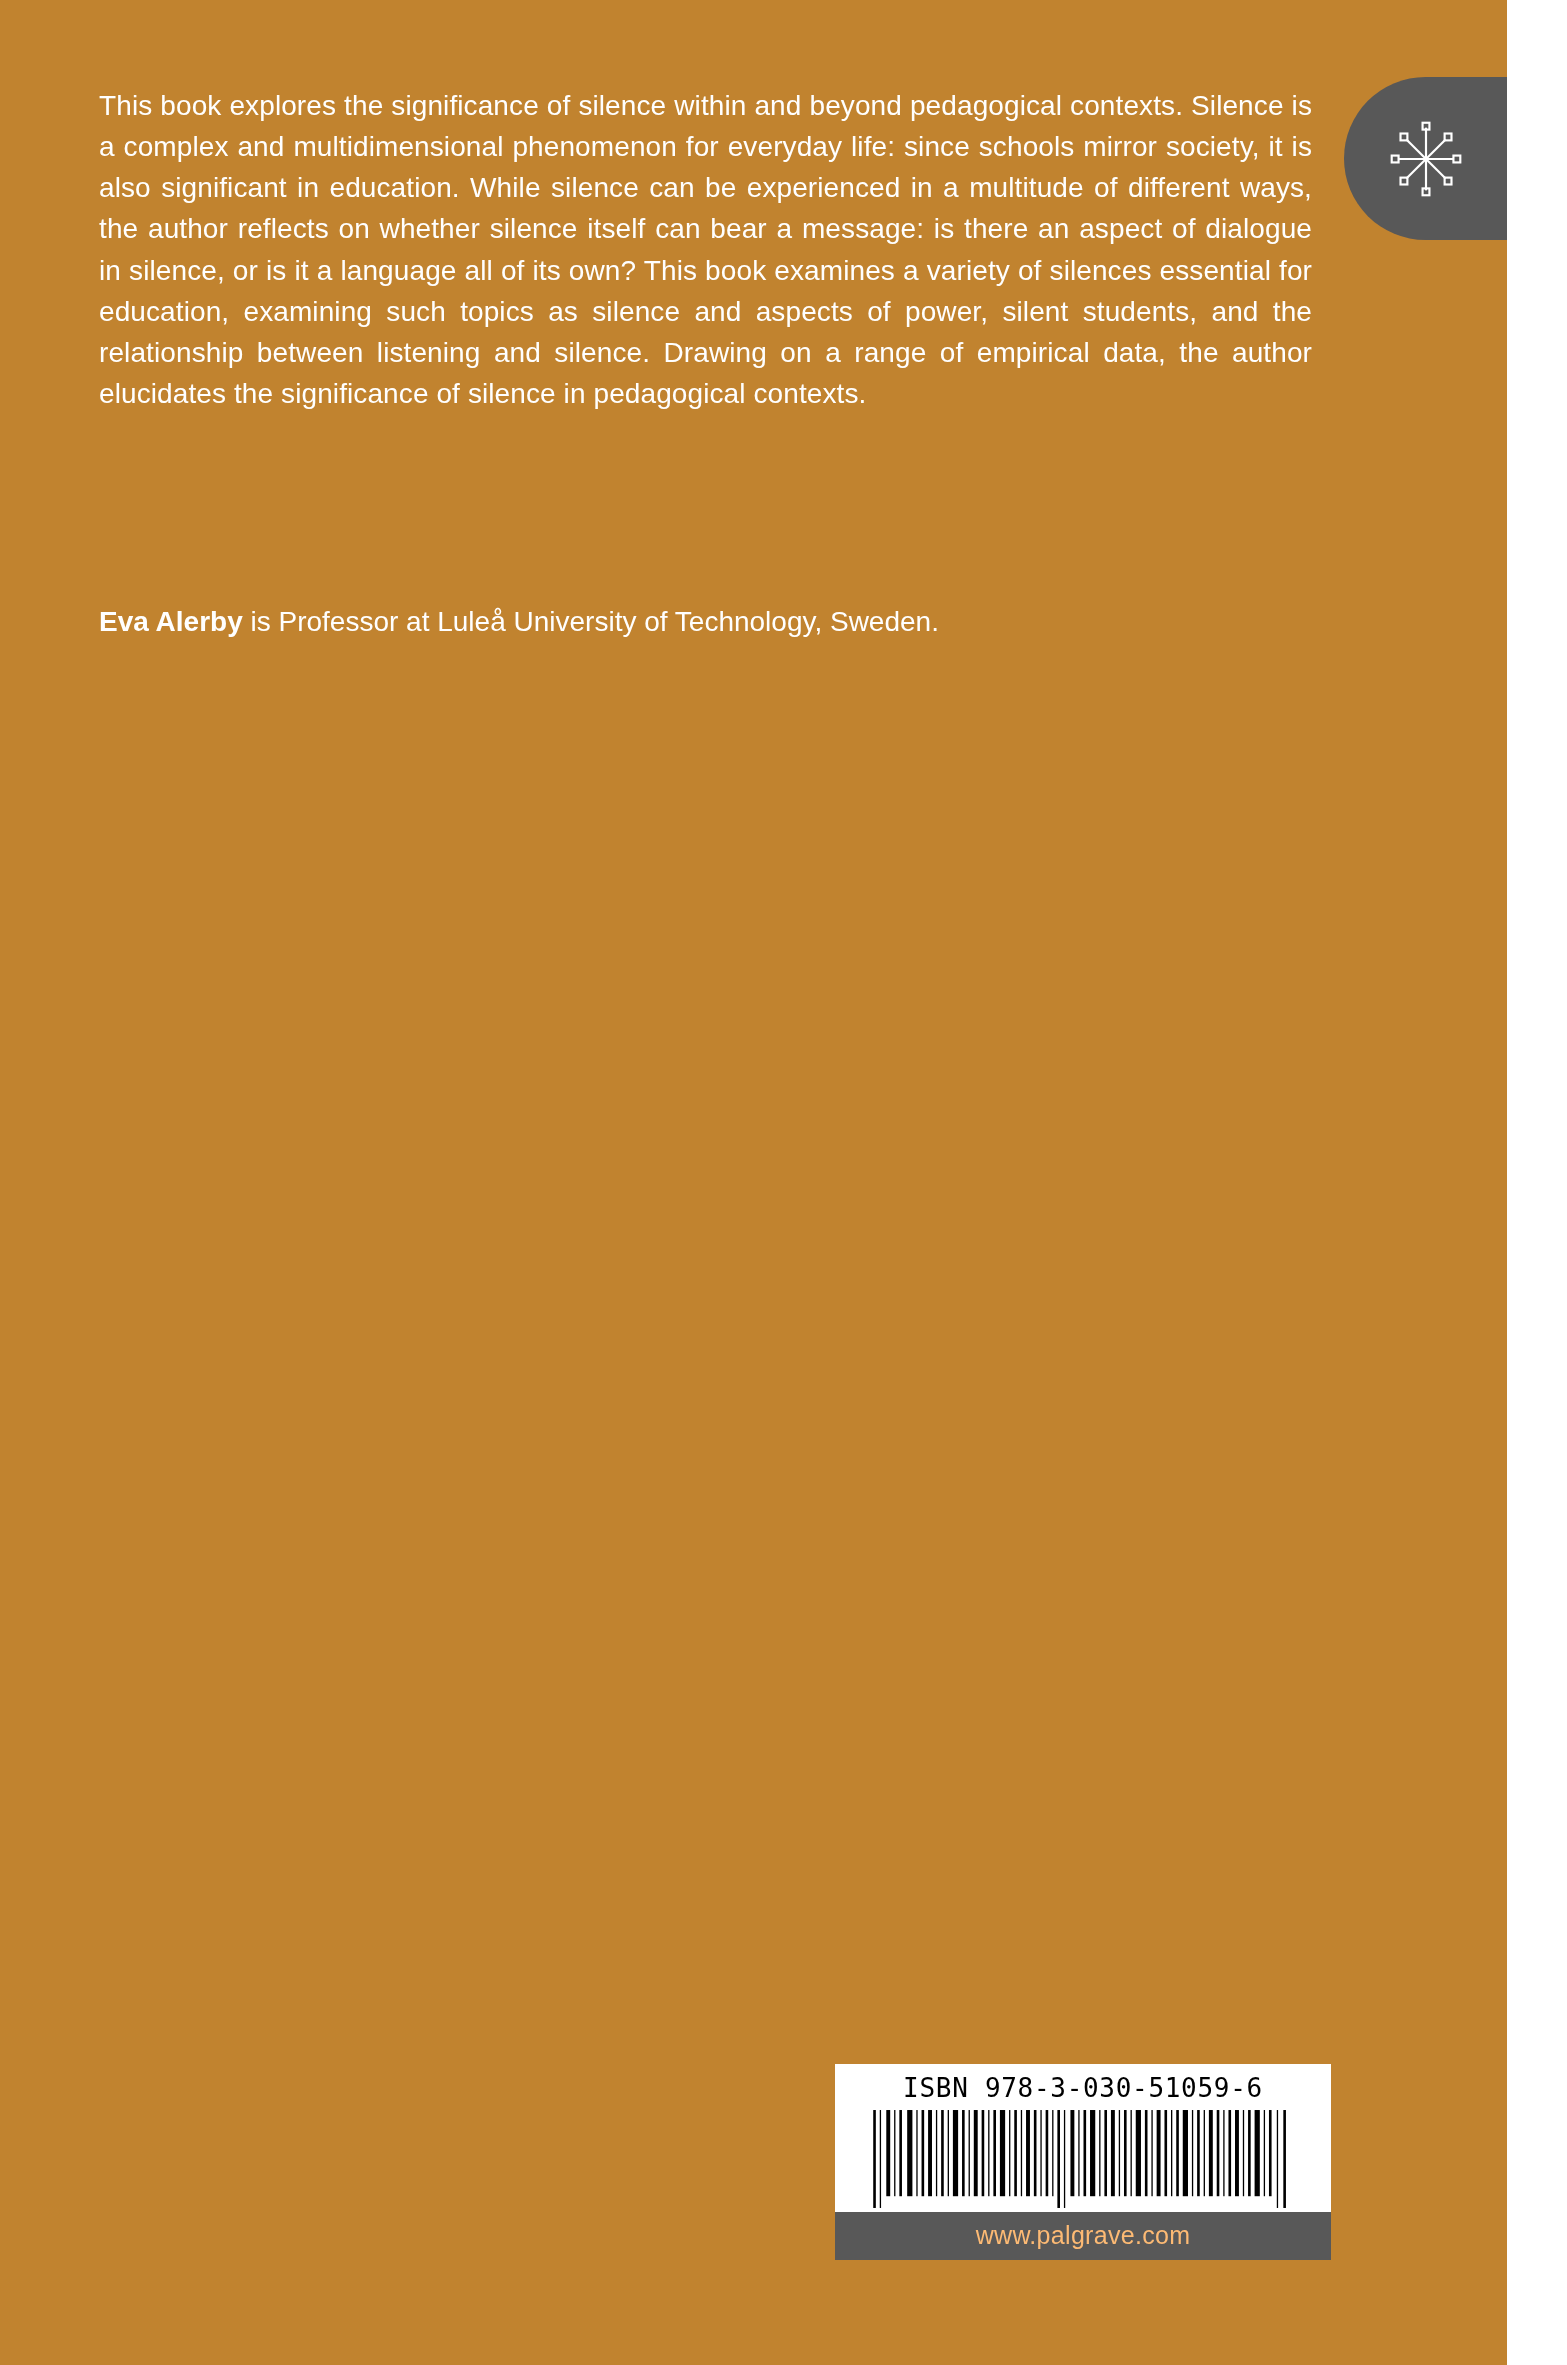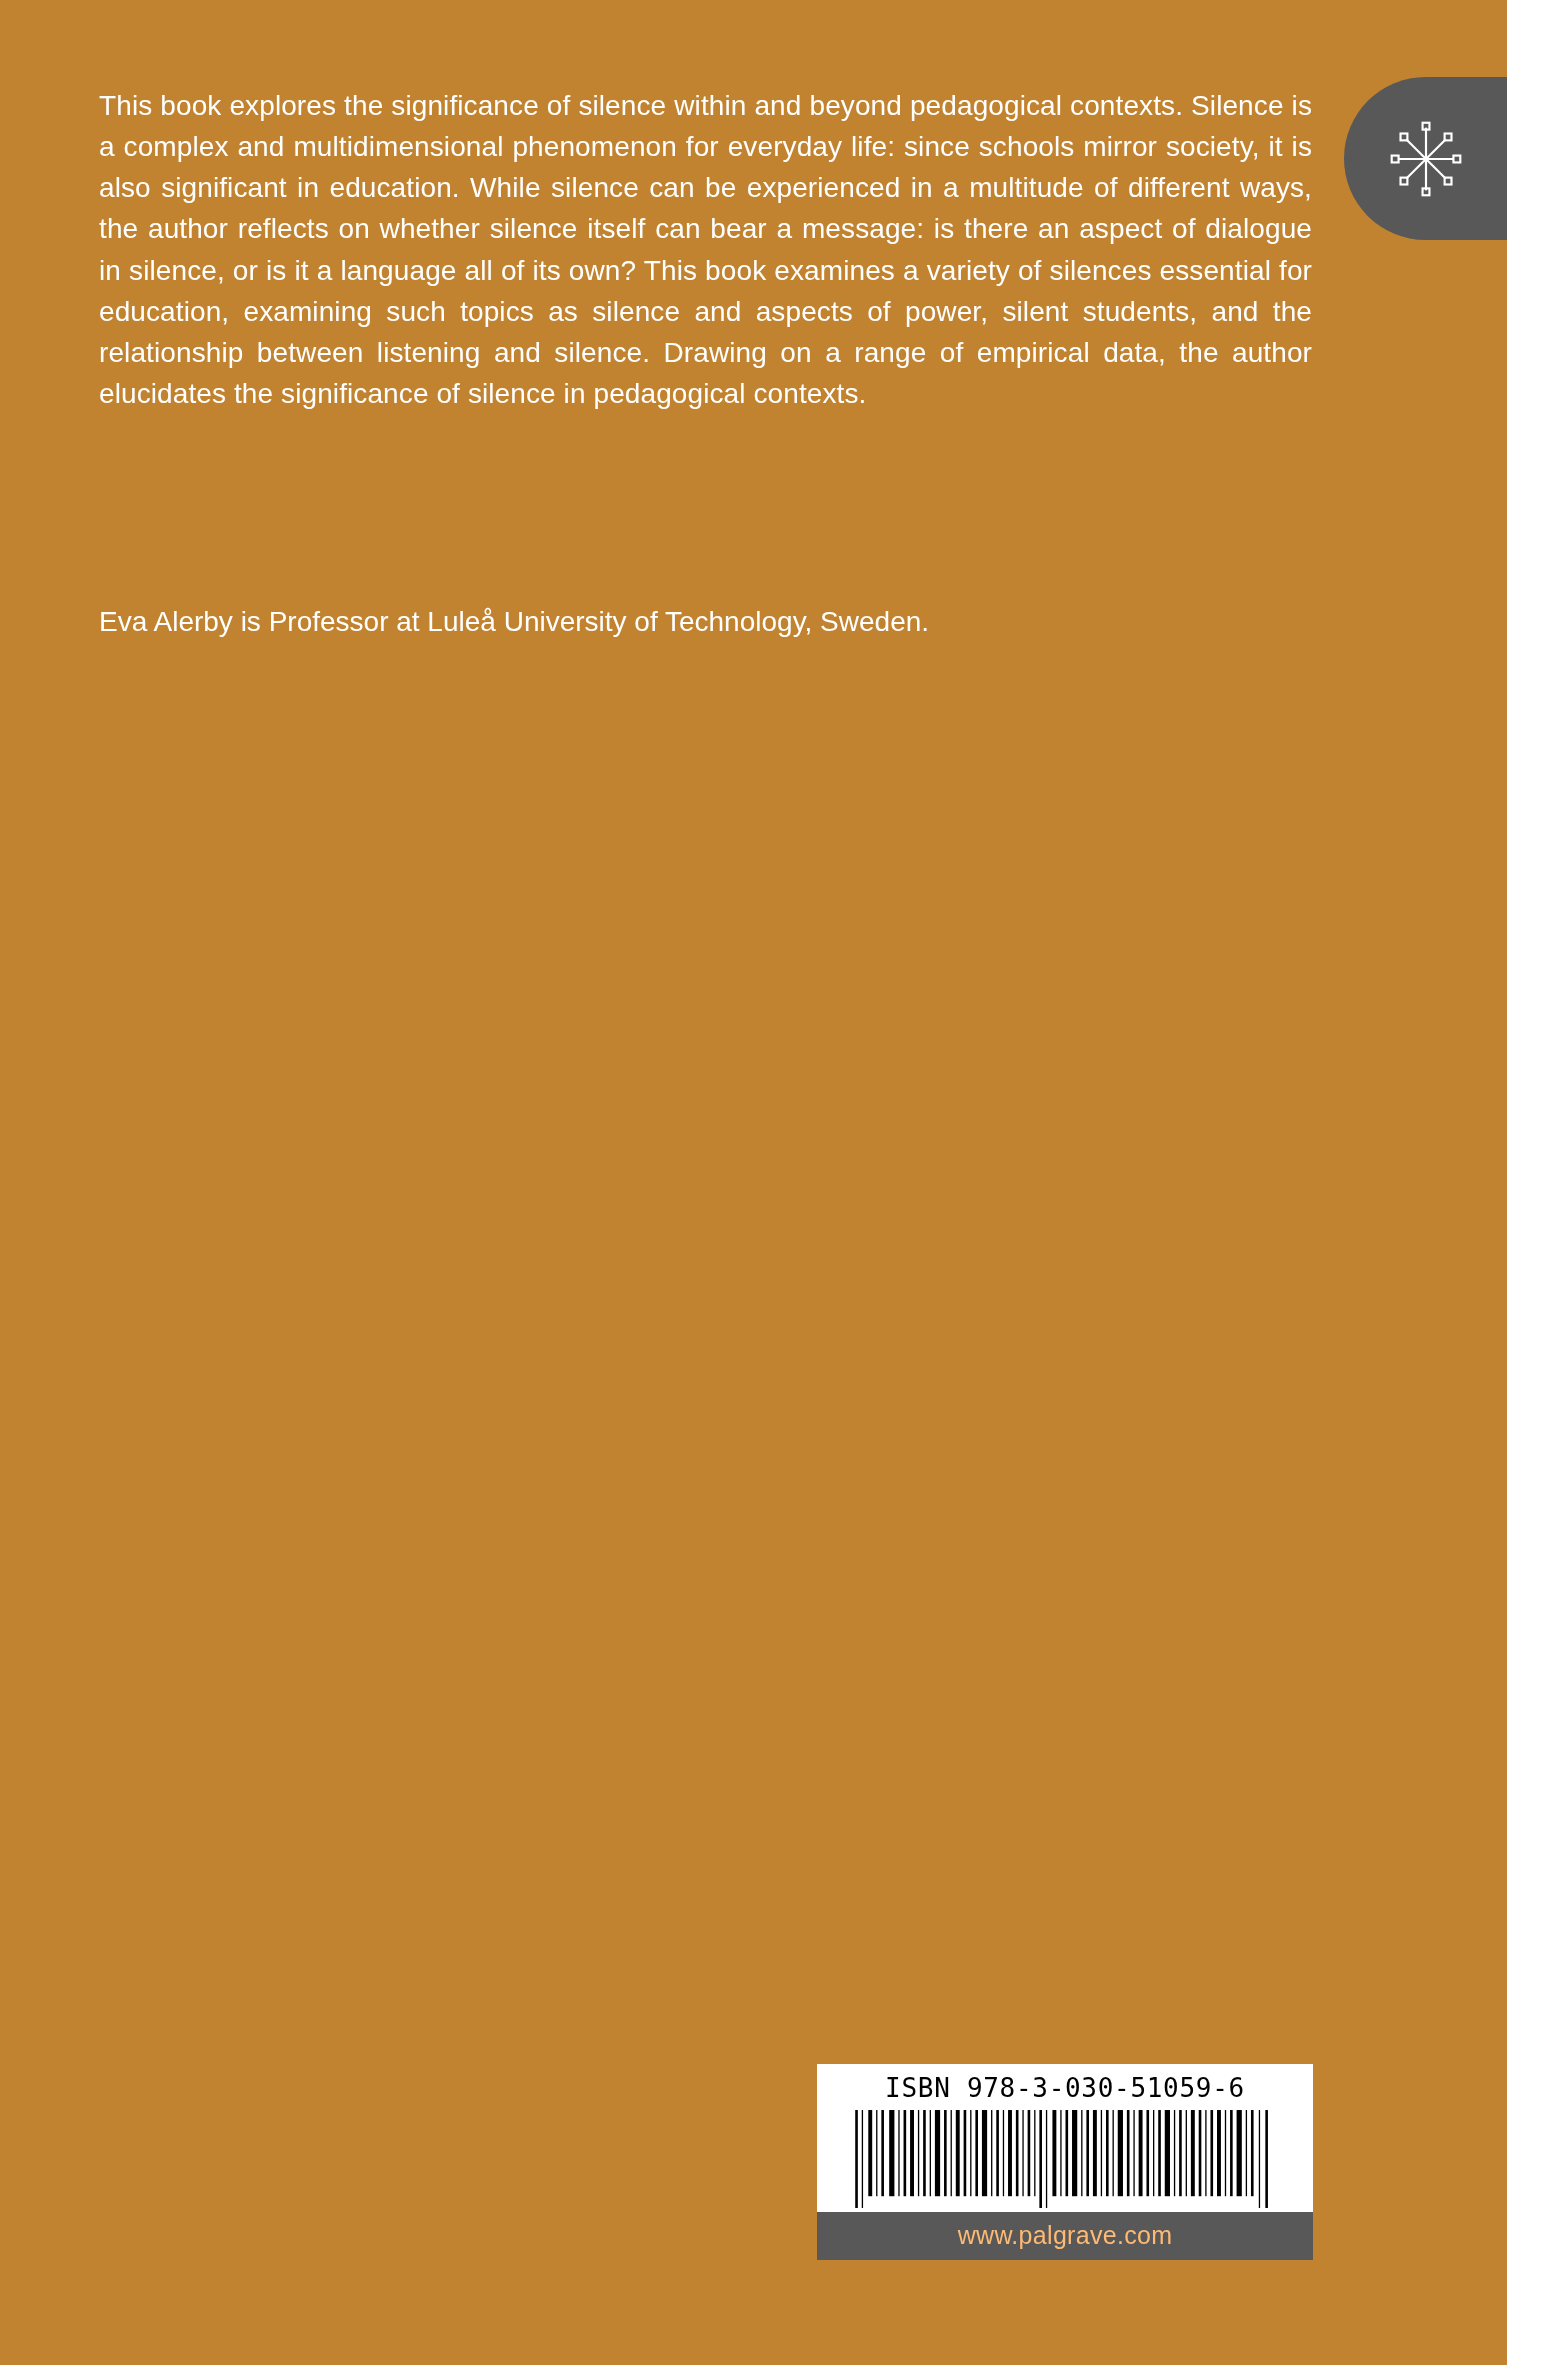--- a/index.html
+++ b/index.html
@@ -54,21 +54,21 @@
   .author-line {
     position: absolute;
     left: 99px;
     top: 601px;
     width: 1213px;
     color: #ffffff;
     font-size: 28px;
     line-height: 1.47;
   }
   .author-line .author-name {
-    font-weight: normal;
+    font-weight: bold;
   }
   
   .logo {
     position: absolute;
     left: 101px;
     bottom: 149px;
     color: #ffffff;
     line-height: 1;
   }
   .logo .logo-main {
@@ -80,21 +80,21 @@
   .logo .logo-sub {
     font-size: 34px;
     display: block;
     margin-top: 9.1px;
     margin-left: 3.9px;
     letter-spacing: 0.3px;
   }
   
   .isbn-block {
     position: absolute;
-    left: 817px;
+    left: 835px;
     bottom: 106px;
     width: 496px;
   }
   .isbn-white {
     background: #ffffff;
     padding: 9.1px 0 3.9px 0;
     box-sizing: border-box;
   }
   .isbn-text {
     text-align: center;

